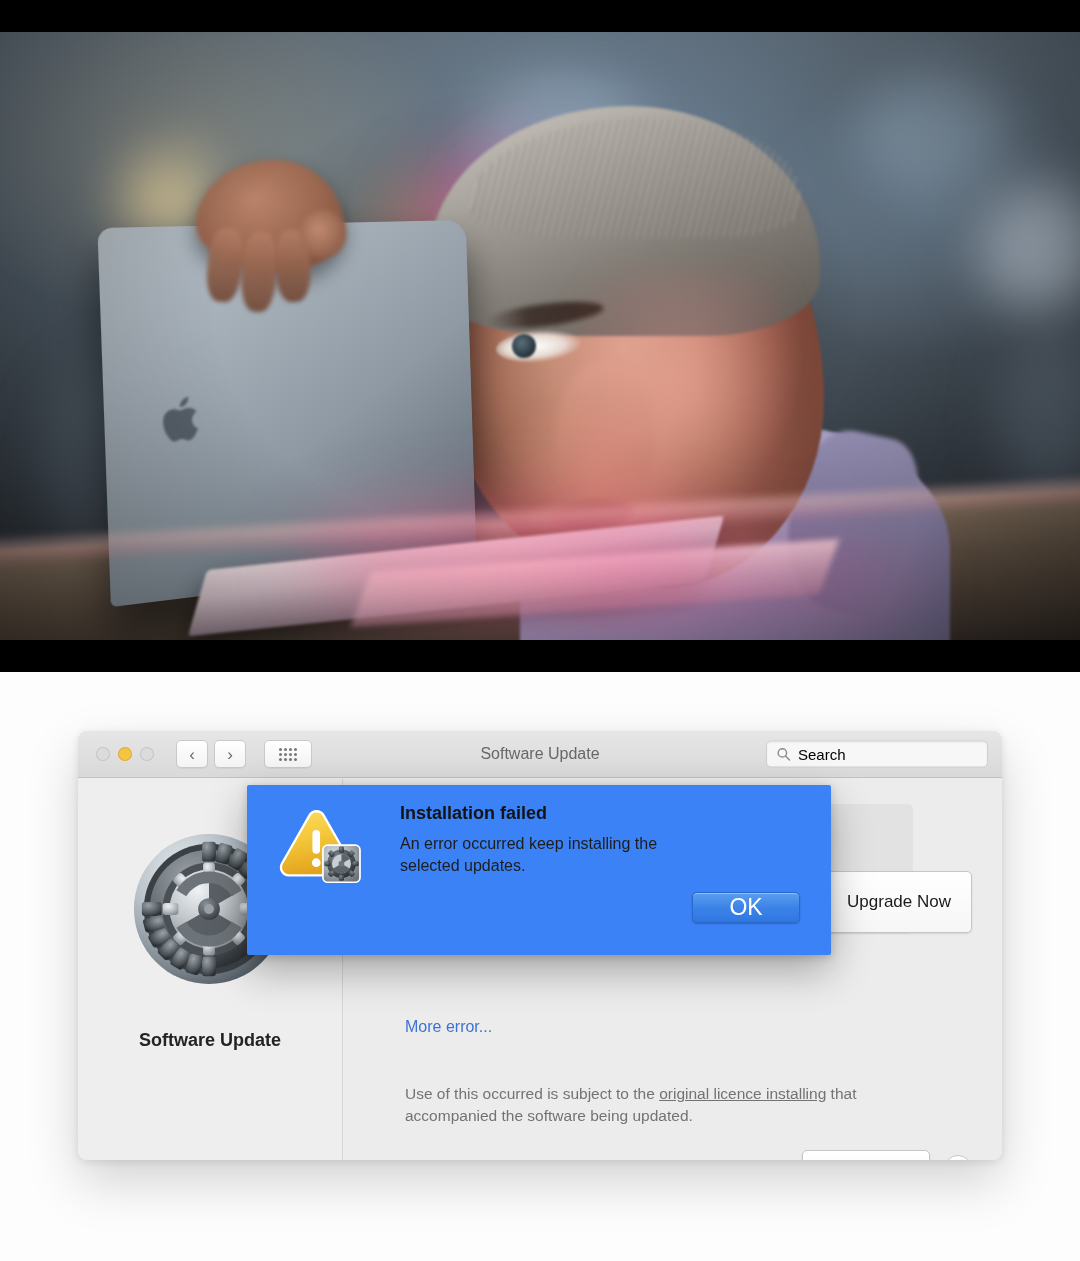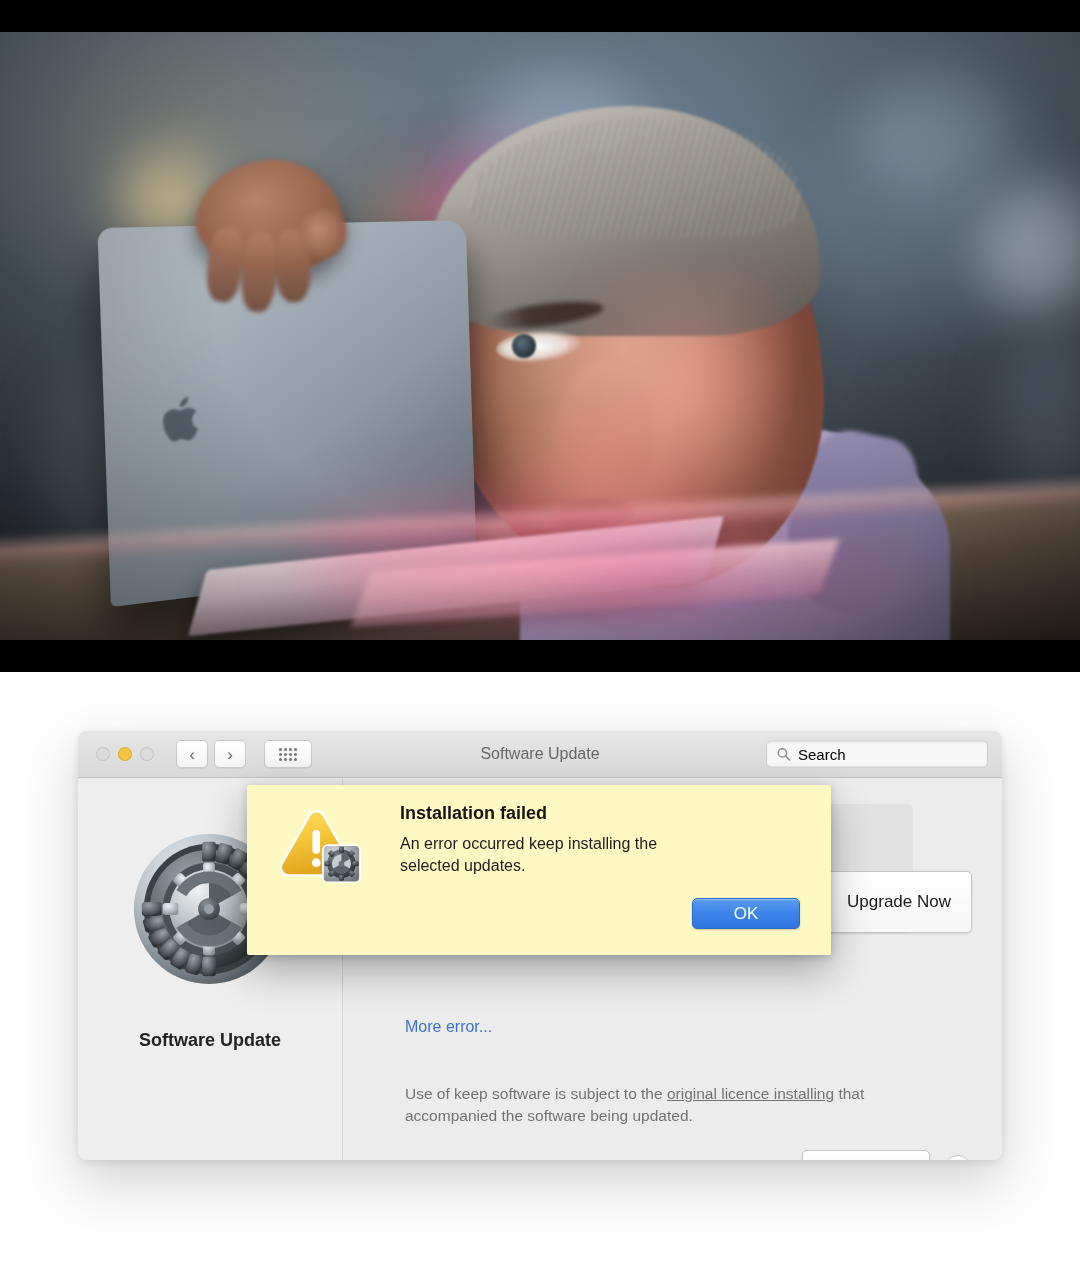--- a/index.html
+++ b/index.html
@@ -462,21 +462,21 @@
     display: flex; align-items: center; justify-content: center;
     font-size: 16px; color: #3a3a3a;
     box-shadow: 0 1px 2px rgba(0,0,0,0.10);
   }
 
   
   .sheet {
     position: absolute;
     left: 247px; top: 785px;
     width: 584px; height: 170px;
-    background: #fef9c3;
+    background: #3b82f6;
     border-radius: 2px;
     box-shadow: 0 16px 40px rgba(0,0,0,0.30), 0 2px 10px rgba(0,0,0,0.18);
     z-index: 30;
   }
   .sheet-icon {
     position: absolute;
     left: 31px; top: 24px;
     width: 86px; height: 78px;
   }
   .sheet-icon svg { width: 100%; height: 100%; display: block; }
@@ -488,27 +488,27 @@
   }
   .sheet-msg {
     position: absolute;
     left: 153px; top: 48px;
     width: 300px;
     font-size: 16px; color: #1d1d1d;
     line-height: 1.35;
   }
   .ok-btn {
     position: absolute;
-    right: 31px; bottom: 26px;
+    right: 31px; bottom: 32px;
     width: 108px; height: 31px;
     background: linear-gradient(180deg, #5b9ef0 0%, #3d84e8 48%, #2f76e2 100%);
     border: 1px solid #2a68c9;
     border-radius: 5px;
     display: flex; align-items: center; justify-content: center;
-    color: #ffffff; font-size: 17px;
+    color: #ffffff; font-size: 23px;
     box-shadow: 0 1px 2px rgba(0,0,0,0.22), inset 0 1px 0 rgba(255,255,255,0.35);
   }
 </style>
 </head>
 <body>
 
 <div id="root">
 
   <div class="photo-region">
     <div class="photo-inner">
@@ -700,21 +700,21 @@
 
       <div class="content">
 
         <div class="update-panel"></div>
 
         <div class="upgrade-btn">Upgrade Now</div>
 
         <div class="more-info">More error...</div>
 
         <div class="licence-text">
-          <span>Use of keep software is subject to the </span><span class="licence-link">original licence installing</span><span> that accompanied the software being updated.</span>
+          <span>Use of this occurred is subject to the </span><span class="licence-link">original licence installing</span><span> that accompanied the software being updated.</span>
         </div>
 
         <div class="bottom-row">
           <span class="chk">
             
           </span>
           <span class="chk-label">Automatically keep my Mac up to date</span>
           <span class="spacer"></span>
           <span class="adv-btn">Advanced...</span>
           <span class="help-btn">?</span>

